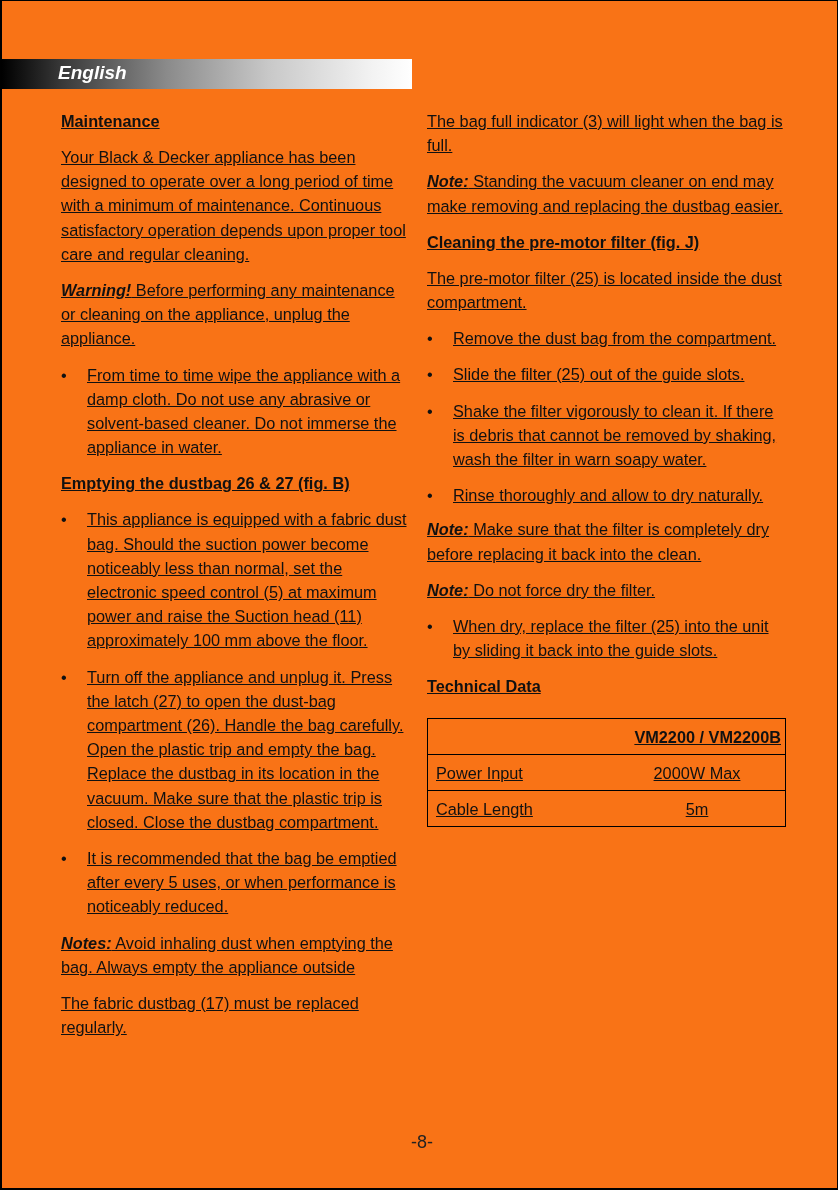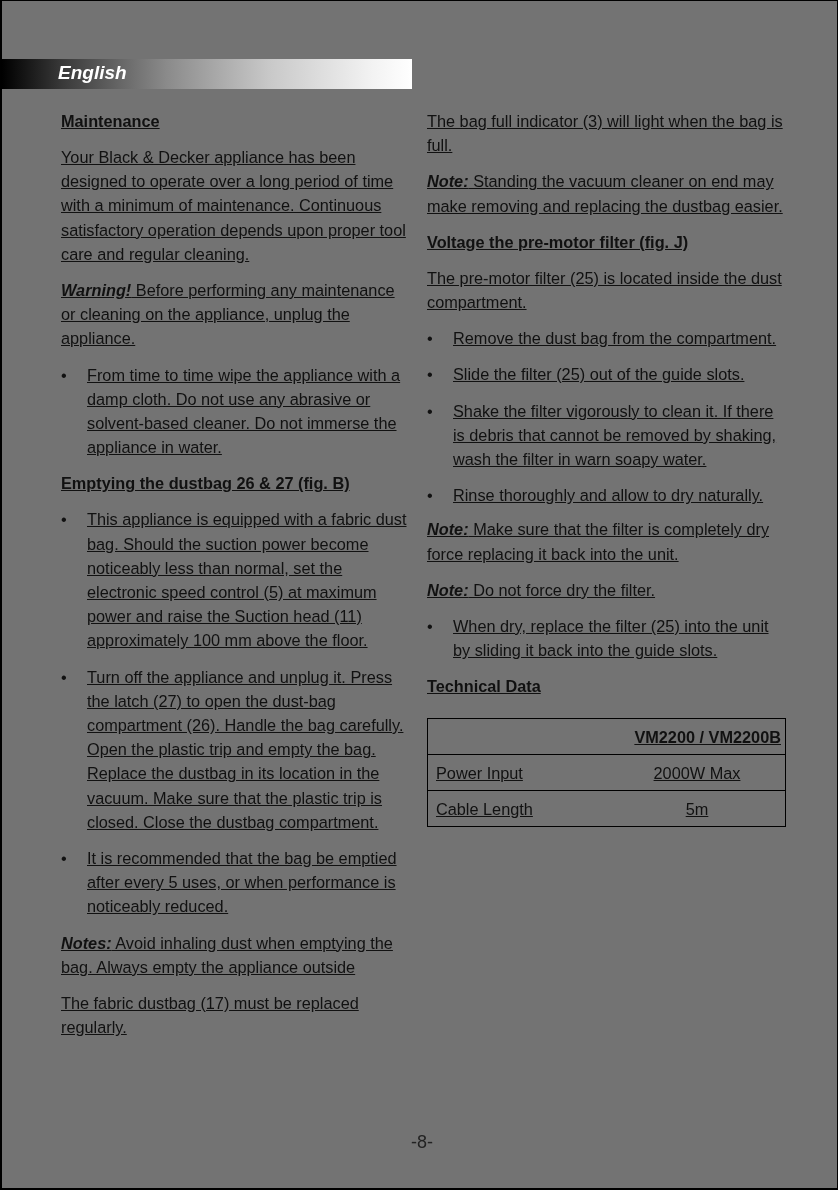--- a/index.html
+++ b/index.html
@@ -1,20 +1,20 @@
 <!DOCTYPE html>
 <html><head>
 <meta charset="utf-8">
 <style>
   html, body { margin: 0; padding: 0; background: #fff; }
   body { width: 840px; height: 1192px; position: relative; overflow: hidden; }
   .page {
     position: absolute; left: 0; top: 0; width: 838px; height: 1190px;
     border: 1px solid #000; border-left-width: 2px; border-bottom-width: 2px;
-    box-sizing: border-box; background: #737373;
+    box-sizing: border-box; background: #f97316;
   }
   .lang-bar {
     position: absolute; left: 0; top: 58px; width: 410px; height: 30px;
     background: linear-gradient(to right, #000 0%, #3a3a3a 15%, #8a8a8a 40%, #c8c8c8 65%, #f2f2f2 90%, #ffffff 100%);
   }
   .lang-bar span {
     position: absolute; left: 56px; top: 3px;
     font-family: "Liberation Sans", sans-serif; font-weight: bold; font-style: italic;
     font-size: 19px; color: #fff;
   }
@@ -64,27 +64,27 @@
     <div class="bullet">Turn off the appliance and unplug it. Press the latch (27) to open the dust-bag compartment (26). Handle the bag carefully. Open the plastic trip and empty the bag. Replace the dustbag in its location in the vacuum. Make sure that the plastic trip is closed. Close the dustbag compartment.</div>
     <div class="bullet">It is recommended that the bag be emptied after every 5 uses, or when performance is noticeably reduced.</div>
     <p><em class="lbl">Notes:</em><span> Avoid inhaling dust when emptying the bag. Always empty the appliance outside</span></p>
     <p>The fabric dustbag (17) must be replaced regularly.</p>
   </div>
 
   <div class="col col-right">
     <p>The bag full indicator (3) will light when the bag is full.</p>
     <p><em class="lbl">Note:</em><span> Standing the vacuum cleaner on end may make removing and replacing the dustbag easier.</span></p>
 
-    <h3>Voltage the pre-motor filter (fig. J)</h3>
+    <h3>Cleaning the pre-motor filter (fig. J)</h3>
     <p>The pre-motor filter (25) is located inside the dust compartment.</p>
     <div class="bullet">Remove the dust bag from the compartment.</div>
     <div class="bullet">Slide the filter (25) out of the guide slots.</div>
     <div class="bullet">Shake the filter vigorously to clean it. If there is debris that cannot be removed by shaking, wash the filter in warn soapy water.</div>
     <div class="bullet" style="margin-bottom:10px">Rinse thoroughly and allow to dry naturally.</div>
-    <p><em class="lbl">Note:</em><span> Make sure that the filter is completely dry force replacing it back into the unit.</span></p>
+    <p><em class="lbl">Note:</em><span> Make sure that the filter is completely dry before replacing it back into the clean.</span></p>
     <p><em class="lbl">Note:</em><span> Do not force dry the filter.</span></p>
     <div class="bullet">When dry, replace the filter (25) into the unit by sliding it back into the guide slots.</div>
 
     <h3>Technical Data</h3>
     <table class="tech">
       <tbody>
           <tr>
         <th colspan="2">VM2200 / VM2200B</th>
       </tr>
       <tr>

